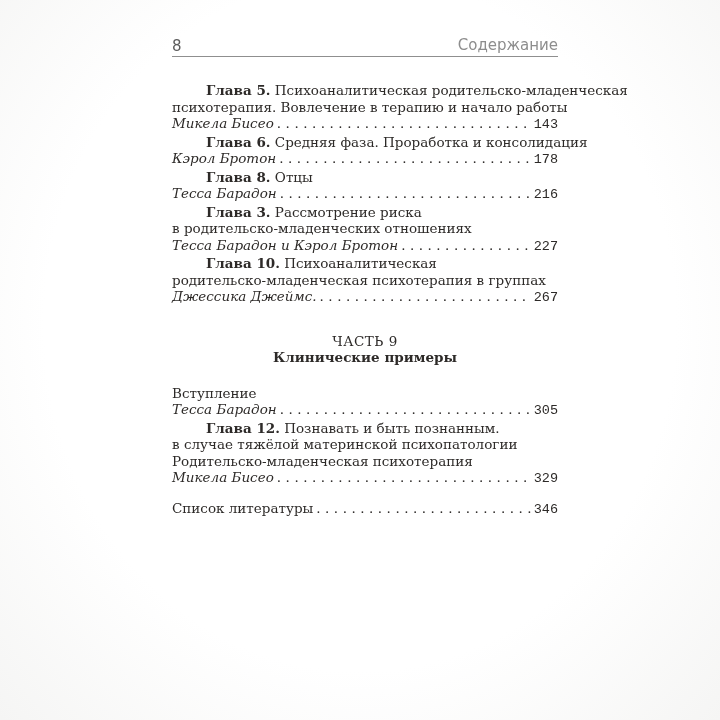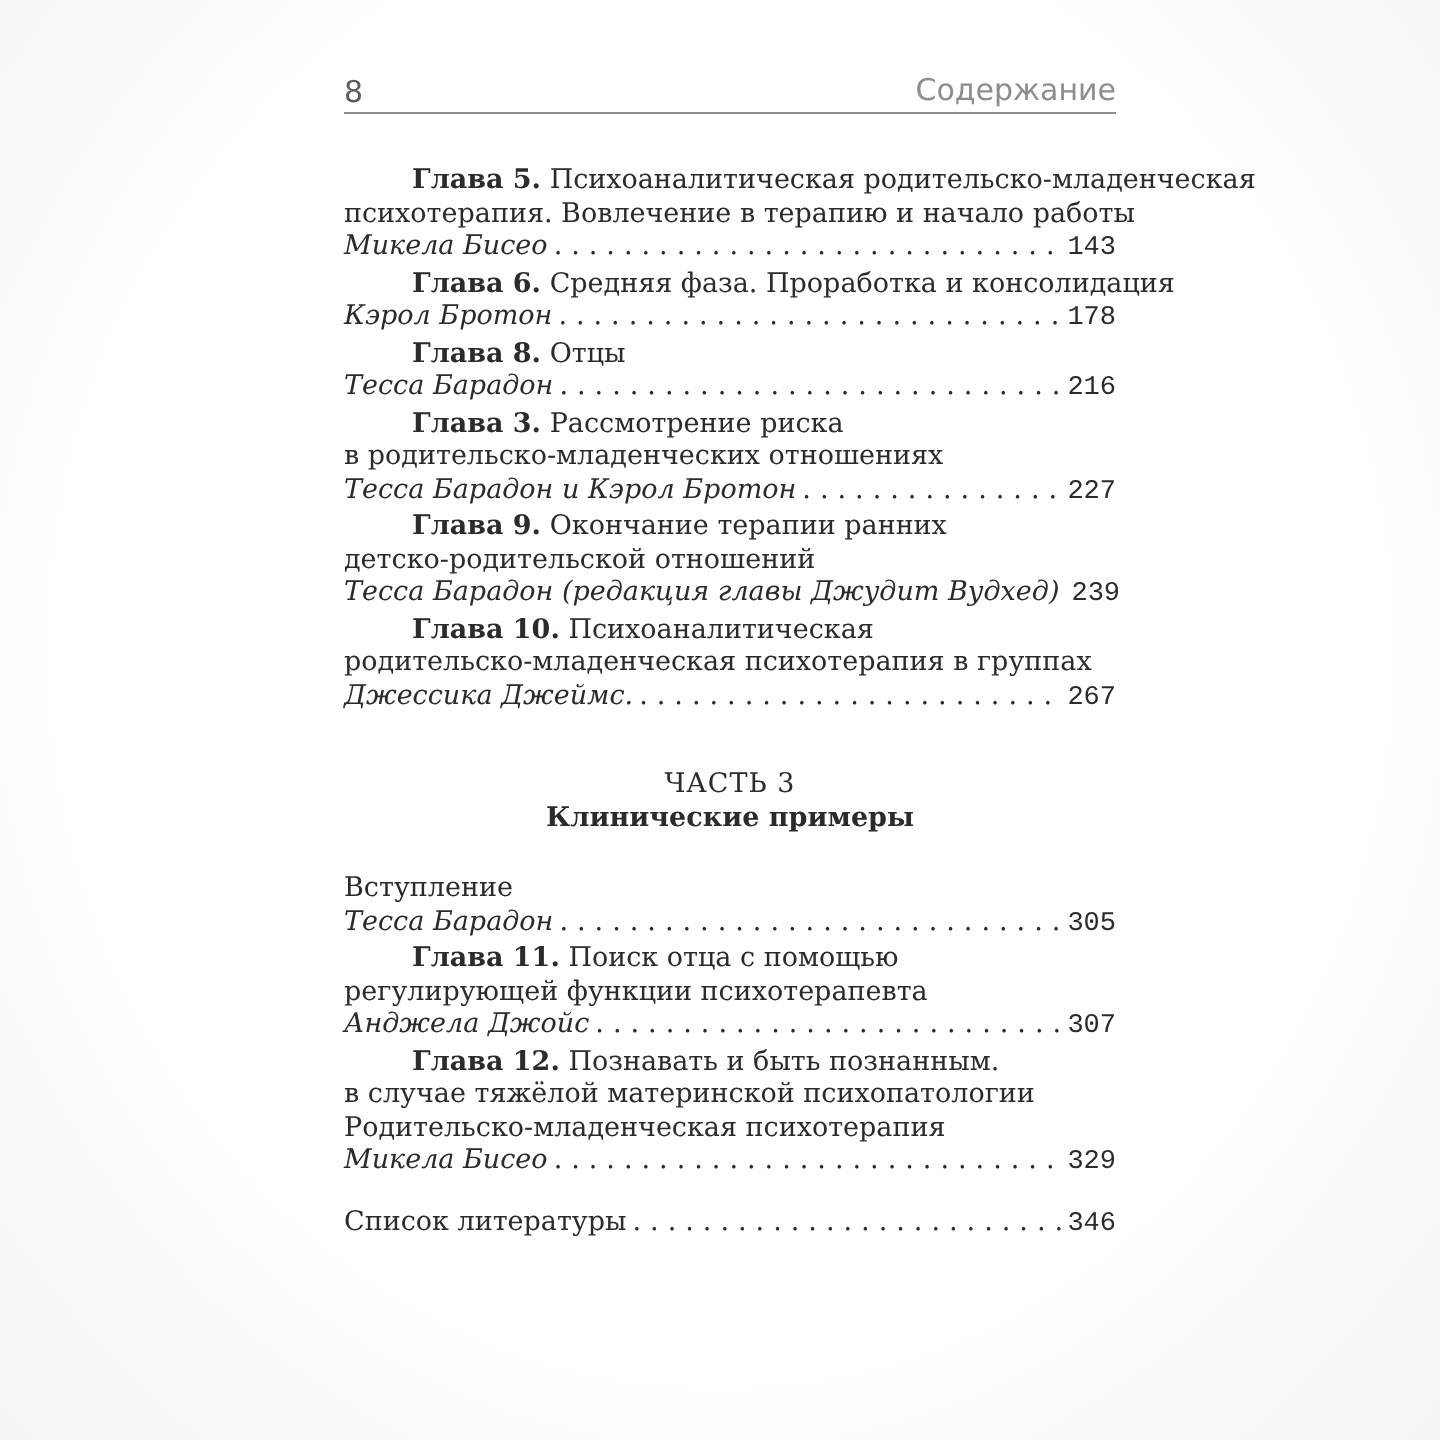--- a/index.html
+++ b/index.html
@@ -109,72 +109,48 @@
         <span>Рассмотрение риска</span>
       </div>
       <div class="line">в родительско-младенческих отношениях</div>
       <div class="line row">
         <span class="i">Тесса Барадон и Кэрол Бротон</span>
         <span class="leader"></span>
         <span class="pgnum">227</span>
       </div>
     </div>
 
-    <div class="entry">
-      <div class="line">
-        <span class="b">Глава 9.</span>
-        <span>Окончание терапии ранних</span>
-      </div>
-      <div class="line">детско-родительской отношений</div>
-      <div class="line row">
-        <span class="i">Тесса Барадон (редакция главы Джудит Вудхед)</span>
-        <span class="leader"></span>
-        <span class="pgnum">239</span>
-      </div>
-    </div>
 
     <div class="entry">
       <div class="line">
         <span class="b">Глава 10.</span>
         <span>Психоаналитическая</span>
       </div>
       <div class="line">родительско-младенческая психотерапия в группах</div>
       <div class="line row">
         <span class="i">Джессика Джеймс.</span>
         <span class="leader"></span>
         <span class="pgnum">267</span>
       </div>
     </div>
 
     <div class="part-heading">
-      <div class="line kicker">ЧАСТЬ 3</div>
+      <div class="line kicker">ЧАСТЬ 9</div>
       <div class="line part-title">Клинические примеры</div>
     </div>
 
     <div class="entry">
       <div class="line">Вступление</div>
       <div class="line row">
         <span class="i">Тесса Барадон</span>
         <span class="leader"></span>
         <span class="pgnum">305</span>
       </div>
     </div>
 
-    <div class="entry">
-      <div class="line">
-        <span class="b">Глава 11.</span>
-        <span>Поиск отца с помощью</span>
-      </div>
-      <div class="line">регулирующей функции психотерапевта</div>
-      <div class="line row">
-        <span class="i">Анджела Джойс</span>
-        <span class="leader"></span>
-        <span class="pgnum">307</span>
-      </div>
-    </div>
 
     <div class="entry">
       <div class="line">
         <span class="b">Глава 12.</span>
         <span>Познавать и быть познанным.</span>
       </div>
       <div class="line">в случае тяжёлой материнской психопатологии</div>
       <div class="line">Родительско-младенческая психотерапия</div>
       <div class="line row">
         <span class="i">Микела Бисео</span>

